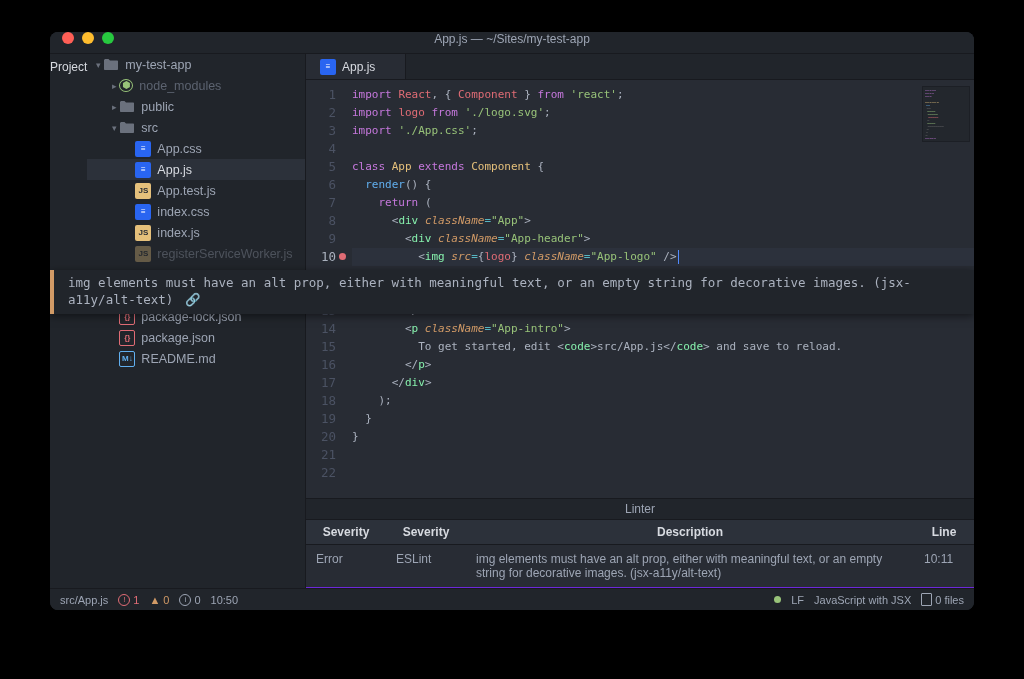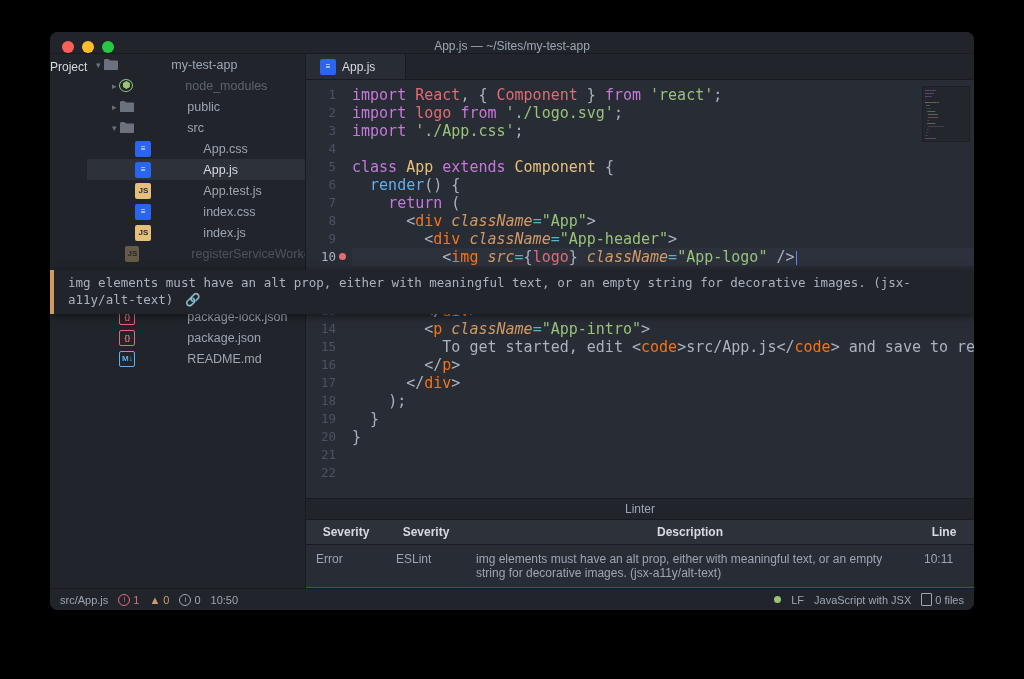--- a/index.html
+++ b/index.html
@@ -23,21 +23,21 @@
     border-radius: 8px;
     box-shadow: 0 10px 40px rgba(0,0,0,0.6);
     display: flex;
     flex-direction: column;
     overflow: hidden;
   }
   .titlebar {
     height: 22px;
     background: #21252b;
     display: flex;
-    align-items: flex-end;
+    align-items: flex-start;
     position: relative;
     border-bottom: 1px solid #181a1f;
   }
   .traffic-lights { display: flex; gap: 8px; padding-left: 12px; }
   .tl { width: 12px; height: 12px; border-radius: 50%; }
   .tl-close { background: #ff5f56; }
   .tl-min { background: #ffbd2e; }
   .tl-max { background: #27c93f; }
   .title-text {
     position: absolute; left:0; right:0; text-align:center;
@@ -58,21 +58,21 @@
   .tree { flex:1; overflow:hidden; font-size:12.5px; color:#9da5b4; }
   .tree-row {
     display:flex; align-items:center; height:21px;
     padding-right:8px; white-space:nowrap; cursor:default;
   }
   .tree-row.selected { background:#2c313a; color:#d7dae0; }
   .chev { width:10px; text-align:center; font-size:9px; color:#6b717d; }
   .icon { width:16px; height:16px; margin-right:6px; display:flex; align-items:center; justify-content:center; font-size:10px; border-radius:2px;}
   .folder-icon { color:#6b717d; }
   .folder-icon svg { fill:#6b717d; }
-  .file-label { color: inherit; margin-left: 46px; }
+  .file-label { color: inherit; }
   .dim { color:#5c6370; }
   .green-label { color:#98c379; }
   .orange-label { color:#d19a66; }
   
   .main { flex:1; display:flex; flex-direction:column; min-width:0; }
   .tabbar {
     height:26px; background:#21252b; display:flex; border-bottom:1px solid #181a1f;
   }
   .tab {
     display:flex; align-items:center; padding:0 30px 0 14px;
@@ -82,35 +82,35 @@
   .tab .icon { margin-right:6px; }
   .editor-wrap { position:relative; flex:1; display:flex; min-height:0; }
   .gutter {
     width:42px; text-align:right; padding:6px 12px 6px 0;
     color:#4b5263; font-family: Menlo, Consolas, monospace; font-size:12.5px;
     line-height:18px; user-select:none;
   }
   .gutter div { height:18px; }
   .code {
     flex:1; padding:6px 0 6px 4px; font-family: Menlo, Consolas, monospace;
-    font-size:15px; line-height:18px; white-space:pre; overflow:hidden;
+    font-size:11px; line-height:18px; white-space:pre; overflow:hidden;
     position:relative;
   }
   .code-line { height:18px; }
   .hl-line { background:#2c313c; }
   .err-dot {
     position:absolute; width:7px; height:7px; border-radius:50%;
     background:#e06c75; left:33px;
   }
   
   .kw { color:#c678dd; }   
   .fn { color:#61afef; }   
   .cls { color:#e5c07b; }  
   .str { color:#98c379; }  
-  .tag { color:#f97316; }  
+  .tag { color:#86efac; }  
   .attr{ color:#d19a66; font-style:italic; }
   .pun { color:#abb2bf; }
   .op  { color:#56b6c2; }
   .cmp { color:#e06c75; }
   .cursor { display:inline-block; width:1px; height:14px; background:#528bff; vertical-align:middle; margin-left:1px;}
   
   .minimap {
     position:absolute; top:6px; right:4px; width:48px; height:56px;
     background:#21252b; border:1px solid #181a1f; opacity:0.7;
     font-size:2px; line-height:3px; padding:2px; overflow:hidden; color:#666;

